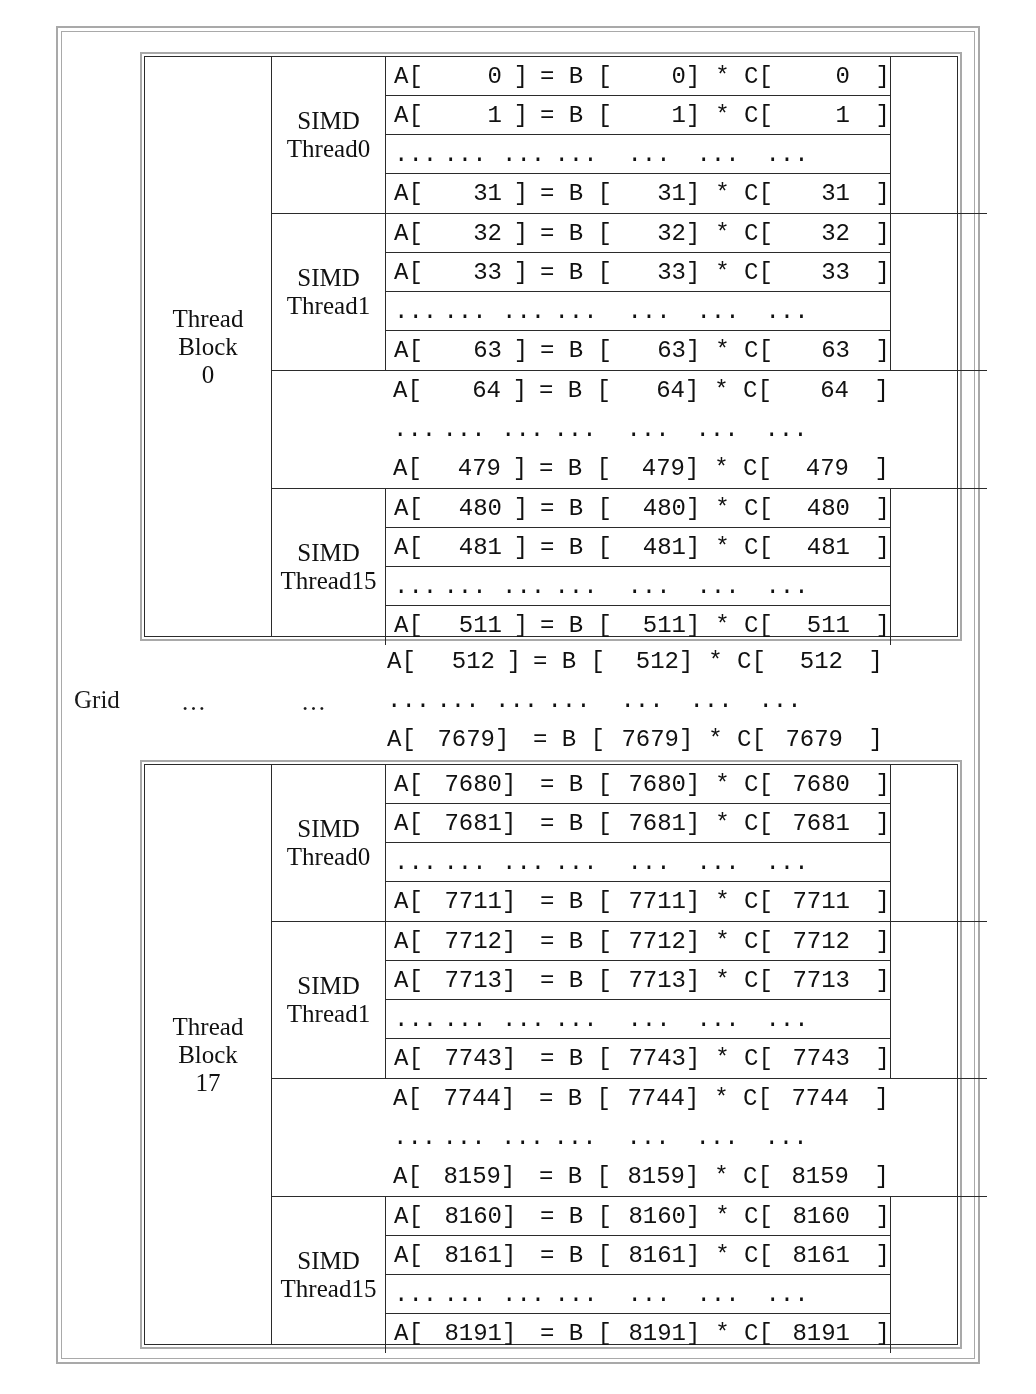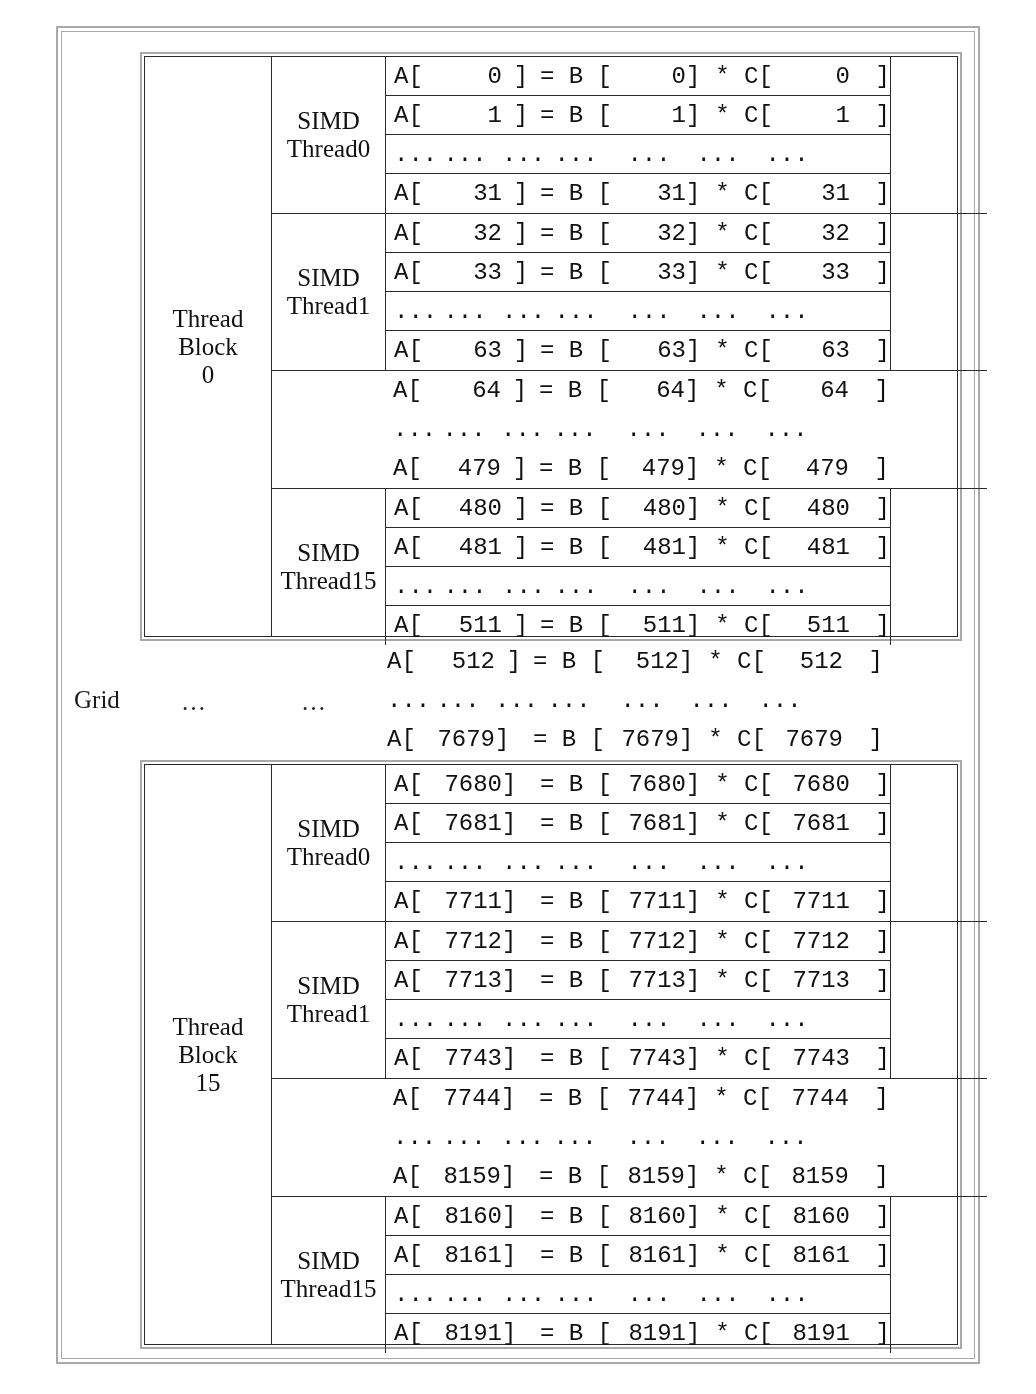--- a/index.html
+++ b/index.html
@@ -179,21 +179,21 @@
         <div class="free-row">
           <div class="stmt"><span class="t-a">A[</span><span class="t-idx">7679</span><span class="t-br" style="text-align: left;">]</span><span class="t-eq">= B [</span><span class="t-idx2">7679</span><span class="t-br2">]</span><span class="t-mul">* C[</span><span class="t-idx3">7679</span><span class="t-br3">]</span></div>
         </div>
       </div>
       <div class="tblock" style="left: 140px; top: 760px; width: 822px; height: 589px;">
         <div class="tb-inner">
           <div class="tb-label" style="font-size: 25px;">
             <div>
               <div>Thread</div>
               <div>Block</div>
-              <div>15</div>
+              <div>17</div>
             </div>
           </div>
           <div class="tb-body">
             <div class="simd-group">
               <div class="simd-name">
                 <div>
                   <div>SIMD</div>
                   <div>Thread0</div>
                 </div>
               </div>

